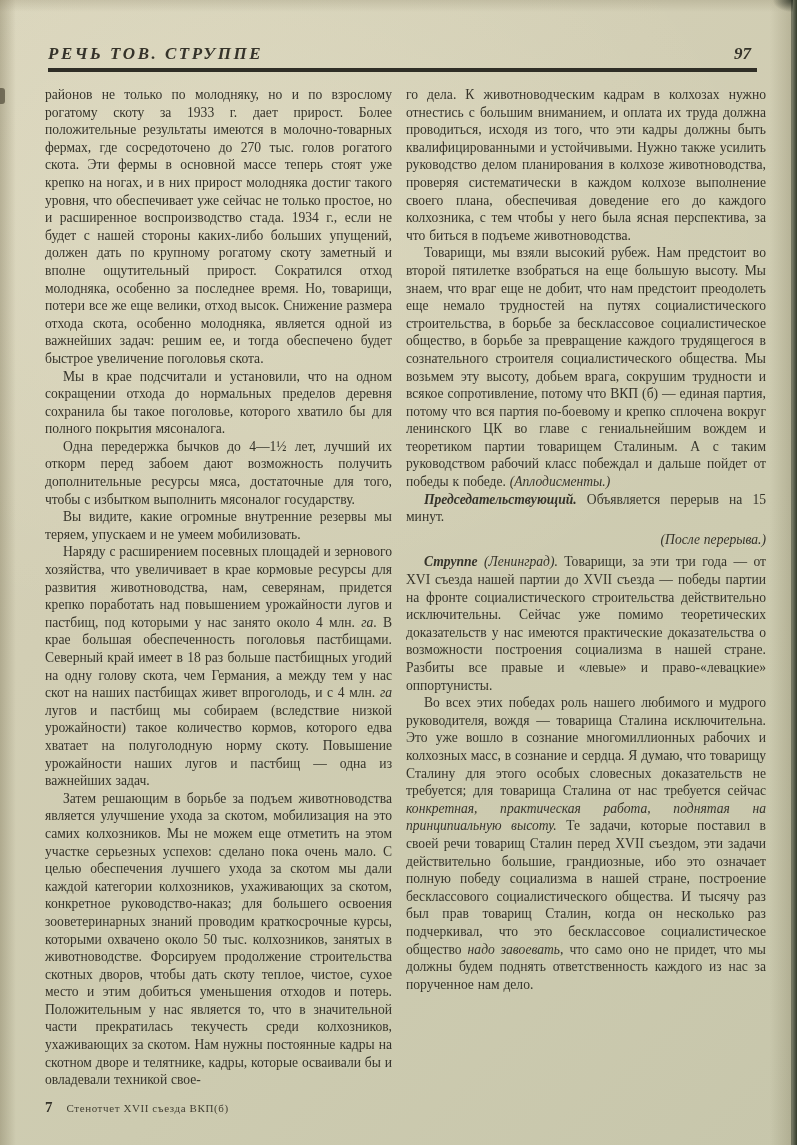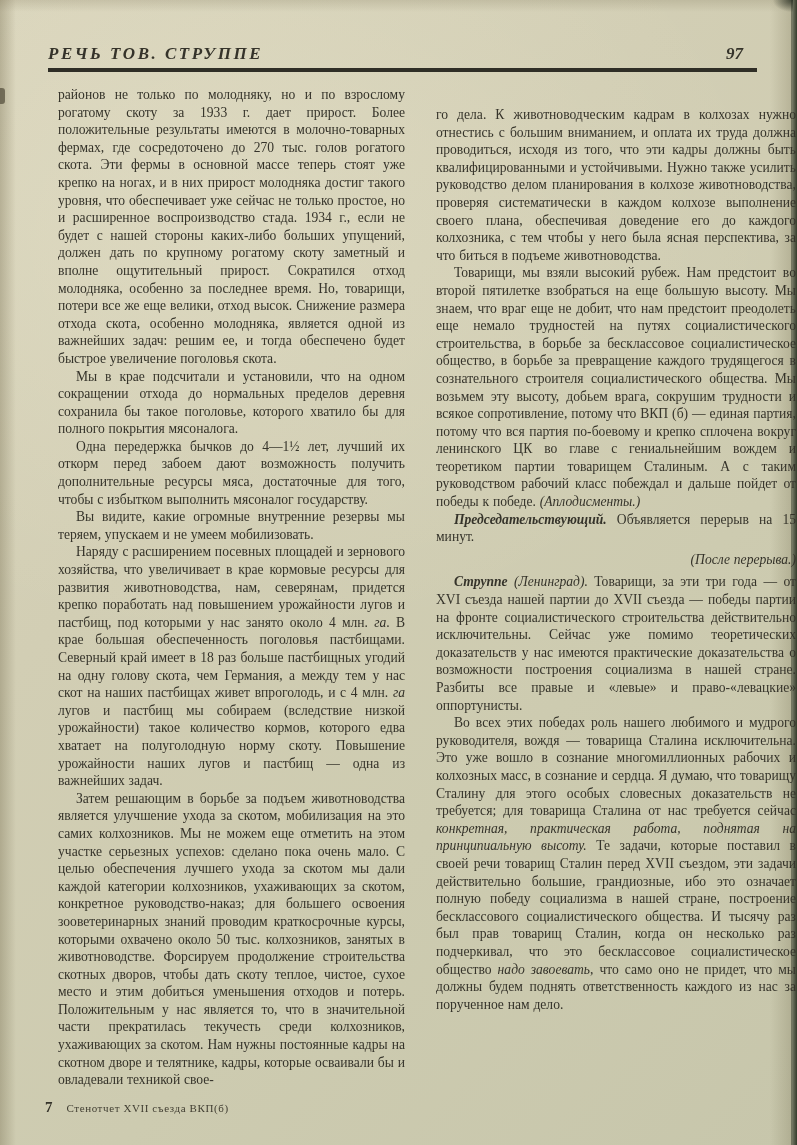--- a/index.html
+++ b/index.html
@@ -45,33 +45,33 @@
   .nick-left {
     position: absolute; left: 0; top: 88px; width: 5px; height: 16px;
     background: #57523f; border-radius: 0 3px 3px 0; opacity: 0.75;
   }
   .header { position: absolute; top: 44px; left: 48px; width: 709px; height: 22px; }
   .header-title {
     text-align: left; font-weight: bold; font-style: italic;
     font-size: 17px; letter-spacing: 2.5px; white-space: nowrap;
   }
   .page-number {
-    position: absolute; right: 14px; top: 0;
+    position: absolute; right: 6px; top: 0;
     font-weight: bold; font-style: italic; font-size: 17px; text-align: center;
   }
   .rule {
     position: absolute; top: 68px; left: 48px; width: 709px; height: 2px;
     border-top: 3px solid #2f2e26; border-bottom: 1px solid #2f2e26;
   }
   .columns {
-    position: absolute; top: 86px; left: 58px;
-    display: flex; gap: 31px; font-family: Liberation Serif, serif;
+    position: absolute; top: 86px; left: 45px;
+    display: flex; gap: 14px; font-family: Liberation Serif, serif;
   }
   .col-left  { width: 347px; }
-  .col-right { width: 360px; margin-top: 20px; }
+  .col-right { width: 360px; }
   p.para {
     margin: 0; text-align: justify;
     font-size: 13.6px; line-height: 17.6px;
     hyphens: auto; -webkit-hyphens: auto;
     word-spacing: 0.4px;
   }
   p.para.indent { text-indent: 18px; }
   p.para.center { text-align: right; font-style: italic; margin: 5px 0; text-indent: 0; }
   .i  { font-style: italic; }
   .bi { font-style: italic; font-weight: bold; }

